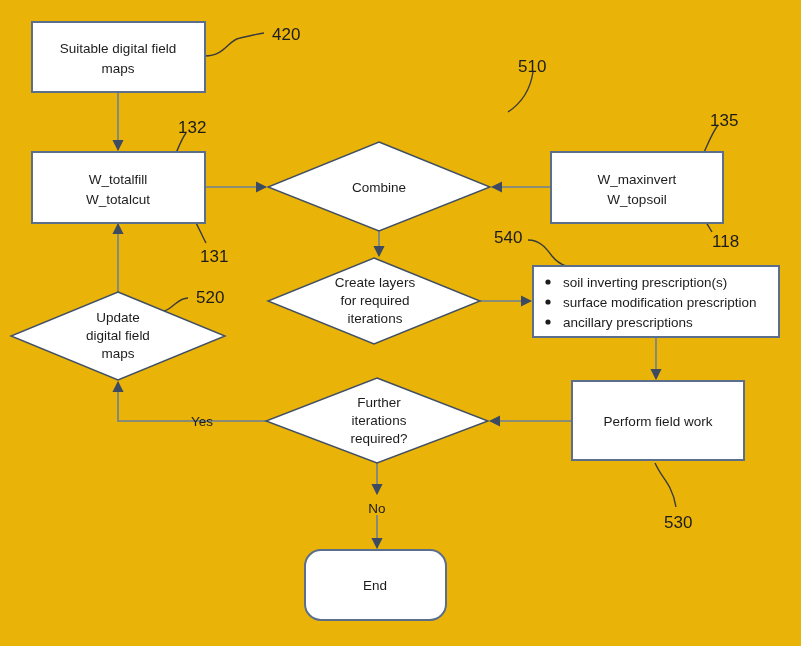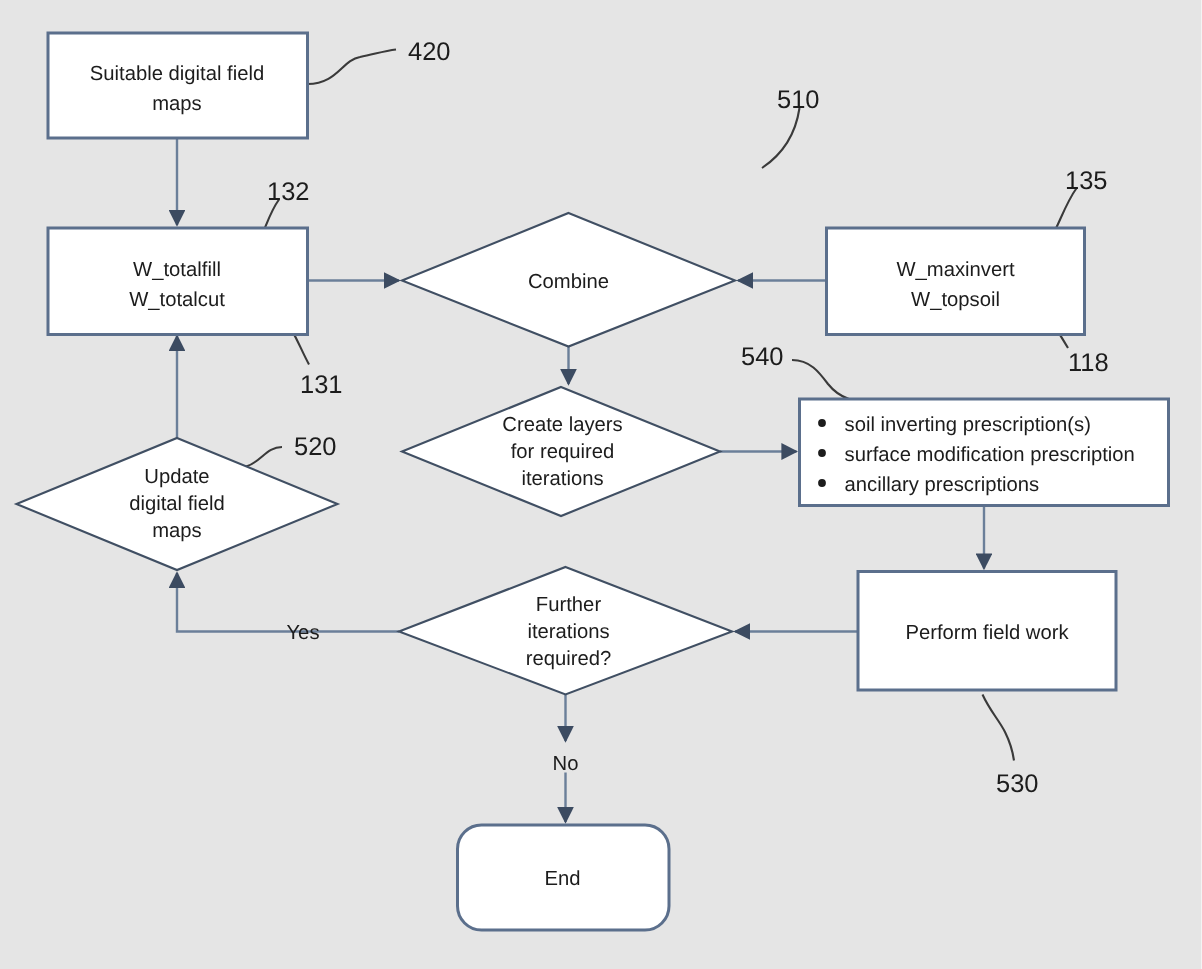--- a/index.html
+++ b/index.html
@@ -1,18 +1,18 @@
 <!DOCTYPE html>
 <html><head>
 <meta charset="utf-8">
 <style>
   html,body{margin:0;padding:0;background:#ffffff;}
   body{width:801px;height:646px;overflow:hidden;
        font-family:"Liberation Sans","DejaVu Sans",sans-serif;}
-  #canvas{position:relative;width:801px;height:646px;background:#e5e5e5;}
+  #canvas{position:relative;width:801px;height:646px;background:#eab308;}
   svg#flow{position:absolute;left:0;top:0;width:801px;height:646px;}
   .node-shape{fill:#ffffff;stroke:#5b6f8c;stroke-width:2;}
   .diamond-shape{fill:#ffffff;stroke:#404f63;stroke-width:1.4;}
   .link{stroke:#6b7f99;stroke-width:1.6;fill:none;}
   .leader{stroke:#3a3a3a;stroke-width:1.4;fill:none;}
   .node-text{font-family:"Liberation Sans","DejaVu Sans",sans-serif;
              font-size:13.5px;fill:#1c1c1c;text-anchor:middle;}
   .bullet-text{font-family:"Liberation Sans","DejaVu Sans",sans-serif;
              font-size:13.5px;fill:#1c1c1c;text-anchor:start;}
   .edge-label{font-family:"Liberation Sans","DejaVu Sans",sans-serif;

